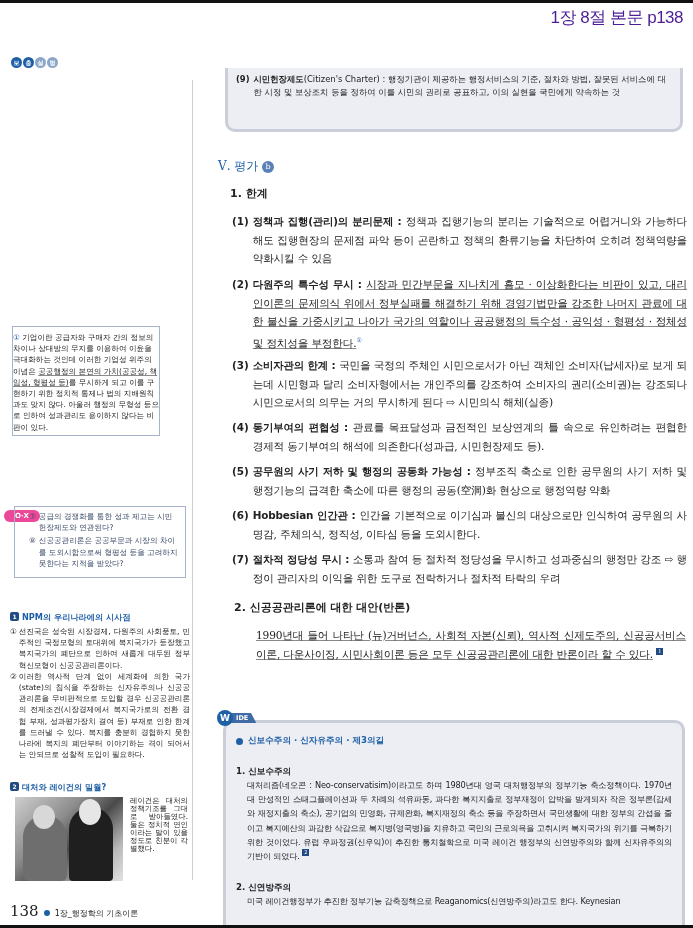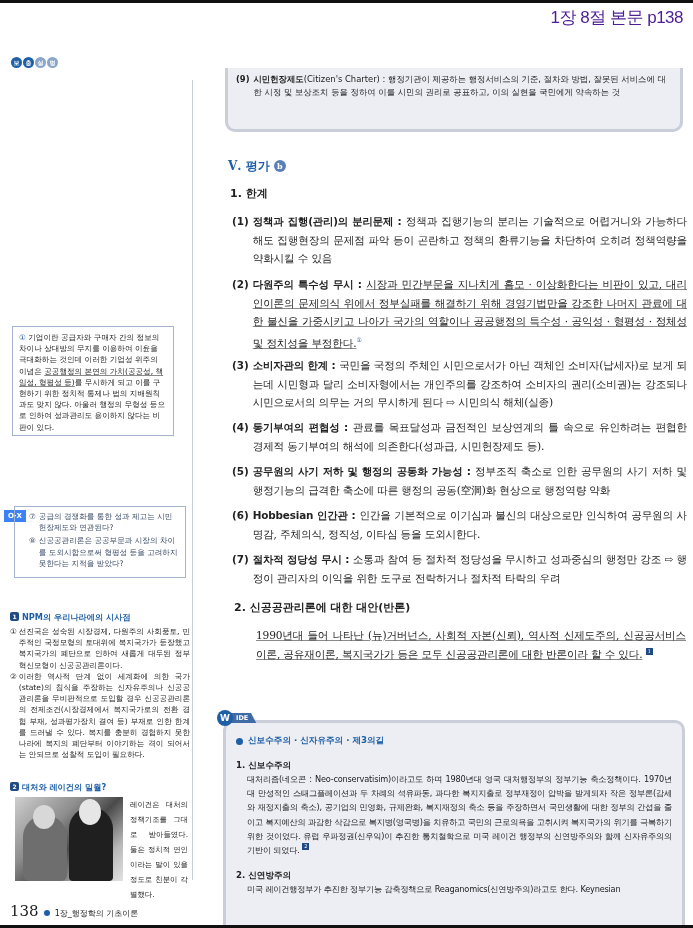--- a/index.html
+++ b/index.html
@@ -23,35 +23,35 @@
     display: inline-block; width: 11px; height: 11px; border-radius: 50%;
     font-size: 6px; line-height: 11px; text-align: center; color: #fff; font-weight: bold;
   }
   .badge-supplement .b1 { background: #1e5fa6; }
   .badge-supplement .b2 { background: #1e5fa6; }
   .badge-supplement .b3 { background: #8aa6c8; }
   .badge-supplement .b4 { background: #8aa6c8; }
   .divider-v { position: absolute; left: 192px; top: 80px; width: 1px; height: 800px; background: #c8cdd6; }
 
   .note-box {
-    position: absolute; left: 12px; top: 326px; width: 162px; height: 110px;
-    border: 1px solid #a3b4cc; padding: 5px 6px;
+    position: absolute; left: 12px; top: 326px; width: 148px; height: 110px;
+    border: 1px solid #a3b4cc; padding: 5px 0;
     font-size: 7.6px; line-height: 11.2px; color: #222;
   }
   .note-box .circ { color: #1e5fa6; }
   .u { text-decoration: underline; text-decoration-color: #8a8a8a; }
 
   .ox-box {
     position: absolute; left: 14px; top: 506px; width: 172px; height: 72px;
     border: 1px solid #a3b4cc; padding: 4px 6px 4px 14px;
     font-size: 7.6px; line-height: 11.2px; color: #3a4a66;
   }
   .ox-badge {
-    position: absolute; left: 4px; top: 510px; width: 22px; height: 12px; border-radius: 0;
-    background: #3b82f6; color: #fff; font-size: 7px; font-weight: bold; text-align: center; line-height: 12px;
+    position: absolute; left: 4px; top: 510px; width: 36px; height: 12px; border-radius: 6px;
+    background: #ec4899; color: #fff; font-size: 7px; font-weight: bold; text-align: center; line-height: 12px;
   }
   .ox-item { display: flex; gap: 3px; margin-bottom: 2px; }
 
   .npm-section { position: absolute; left: 10px; top: 612px; width: 180px; }
   .npm-title { font-size: 8.2px; color: #1e5fa6; font-weight: bold; margin-bottom: 3px; }
   .num-sq {
     display: inline-block; width: 9px; height: 9px; background: #1f4a82; color: #fff; font-size: 6px;
     text-align: center; line-height: 9px; border-radius: 2px; margin-right: 3px; vertical-align: 1px;
   }
   .npm-item { display: flex; gap: 2px; font-size: 7.6px; line-height: 11.2px; color: #222; text-align: justify; }
@@ -61,38 +61,38 @@
   .photo {
     position: absolute; left: 15px; top: 797px; width: 108px; height: 84px;
     background: linear-gradient(135deg, #cfcfcf 0%, #8d8d8d 35%, #4a4a4a 55%, #b9b9b9 80%, #e2e2e2 100%);
   }
   .photo .fig1 { position: absolute; left: 8px; top: 18px; width: 44px; height: 66px; border-radius: 22px 22px 6px 6px; background: #6e6e6e; }
   .photo .fig2 { position: absolute; left: 54px; top: 10px; width: 44px; height: 74px; border-radius: 22px 22px 4px 4px; background: #1f1f1f; }
   .photo .face1 { position: absolute; left: 18px; top: 8px; width: 22px; height: 24px; border-radius: 50%; background: #d8d8d8; }
   .photo .face2 { position: absolute; left: 64px; top: 2px; width: 22px; height: 26px; border-radius: 50%; background: #e6e6e6; }
   .reagan-text {
     position: absolute; left: 130px; top: 797px; width: 58px;
-    font-size: 7.4px; line-height: 15px; color: #222; text-align: justify;
+    font-size: 7.4px; line-height: 8px; color: #222; text-align: justify;
   }
 
   .footer { position: absolute; left: 10px; top: 902px; display: flex; align-items: baseline; gap: 5px; }
   .footer .pnum { font-family: "DejaVu Serif", serif; font-size: 15px; color: #222; }
   .footer .dot { width: 6px; height: 6px; border-radius: 50%; background: #1e5fa6; display: inline-block; }
   .footer .chap { font-size: 8px; color: #222; }
 
   
   .top-box {
     position: absolute; left: 225px; top: 68px; width: 458px; height: 64px;
     background: #eceef4; border: 3px solid #c9ced9; border-top: none; border-radius: 0 0 10px 10px;
     padding: 5px 8px; font-size: 8.4px; line-height: 13px; color: #222;
   }
   .top-box .row { display: flex; gap: 4px; }
   .top-box b { font-weight: bold; }
 
-  .sec-title { position: absolute; left: 228px; top: 158px; font-family: "DejaVu Serif", serif; font-size: 12px; color: #1e5fa6; font-weight: bold; }
+  .sec-title { position: absolute; left: 218px; top: 158px; font-family: "DejaVu Serif", serif; font-size: 12px; color: #1e5fa6; font-weight: normal; }
   .sec-title .circle-b { display: inline-block; width: 12px; height: 12px; border-radius: 50%; background: #5a80b6; color: #fff; font-size: 8px; text-align: center; line-height: 12px; vertical-align: 1px; }
   .h1-title { position: absolute; left: 230px; top: 186px; font-size: 11px; font-weight: bold; color: #222; }
 
   .item { position: absolute; left: 232px; width: 455px; font-family: "DejaVu Serif", serif; font-size: 10.6px; line-height: 18.5px; color: #222; display: flex; }
   .item .lbl { flex: 0 0 auto; font-family: "DejaVu Sans", sans-serif; font-weight: bold; font-size: 10.4px; margin-right: 4px; }
   .item .body { text-align: justify; letter-spacing: -0.15px; }
   .item .kw { font-family: "DejaVu Sans", sans-serif; font-weight: bold; font-size: 10.4px; }
   .sup { font-size: 6px; color: #1e5fa6; vertical-align: 5px; }
 
   .h2-title { position: absolute; left: 234px; top: 600px; font-size: 11px; font-weight: bold; color: #222; }
@@ -101,21 +101,21 @@
 
   .wide-badge { position: absolute; left: 217px; top: 710px; display: flex; align-items: center; }
   .wide-badge .w { width: 16px; height: 16px; border-radius: 50%; background: #1e5fa6; color: #fff; font-size: 9px; font-weight: bold; text-align: center; line-height: 16px; z-index: 2; }
   .wide-badge .ide { background: #3f6ca6; color: #fff; font-size: 6.5px; font-weight: bold; padding: 1px 8px 1px 6px; margin-left: -3px; clip-path: polygon(0 0, 80% 0, 100% 100%, 0 100%); }
   .wide-box {
     position: absolute; left: 223px; top: 720px; width: 462px; height: 220px;
     background: #eceef4; border: 3px solid #c9ced9; border-radius: 10px; padding: 12px 10px;
   }
   .wide-title { font-size: 8.6px; color: #1e5fa6; font-weight: bold; display: flex; align-items: center; gap: 5px; }
   .wide-title .bullet { width: 7px; height: 7px; border-radius: 50%; background: #1e5fa6; display: inline-block; }
-  .wide-sub { font-size: 8.6px; font-weight: bold; color: #222; margin-top: 13px; }
+  .wide-sub { font-size: 8.6px; font-weight: bold; color: #222; margin-top: 19px; }
   .wide-text { font-size: 8.2px; line-height: 14.2px; color: #222; margin-left: 11px; text-align: justify; letter-spacing: -0.2px; }
 </style>
 </head>
 <body>
 
 <div class="topbar"></div>
 <div class="page-header-title">1장 8절 본문 p138</div>
 
 <div class="badge-supplement">
   <span class="b1">보</span>
@@ -204,21 +204,21 @@
   <span class="lbl">(6)</span>
   <span class="body"><span class="kw">Hobbesian 인간관 : </span><span>인간을 기본적으로 이기심과 불신의 대상으로만 인식하여 공무원의 사명감, 주체의식, 정직성, 이타심 등을 도외시한다.</span></span>
 </div>
 <div class="item" style="top:550px">
   <span class="lbl">(7)</span>
   <span class="body"><span class="kw">절차적 정당성 무시 : </span><span>소통과 참여 등 절차적 정당성을 무시하고 성과중심의 행정만 강조 ⇨ 행정이 관리자의 이익을 위한 도구로 전락하거나 절차적 타락의 우려</span></span>
 </div>
 
 <div class="h2-title">2. 신공공관리론에 대한 대안(반론)</div>
 <div class="para">
-  <span class="u">1990년대 들어 나타난 (뉴)거버넌스, 사회적 자본(신뢰), 역사적 신제도주의, 신공공서비스이론, 공유재이론, 복지국가가 등은 모두 신공공관리론에 대한 반론이라 할 수 있다.</span>
+  <span class="u">1990년대 들어 나타난 (뉴)거버넌스, 사회적 자본(신뢰), 역사적 신제도주의, 신공공서비스이론, 다운사이징, 시민사회이론 등은 모두 신공공관리론에 대한 반론이라 할 수 있다.</span>
   <span class="fn-sq">1</span>
 </div>
 
 <div class="wide-box">
   <div class="wide-title">
     <span class="bullet"></span>
     <span>신보수주의 · 신자유주의 · 제3의길</span>
   </div>
   <div class="wide-sub">1. 신보수주의</div>
   <div class="wide-text">

